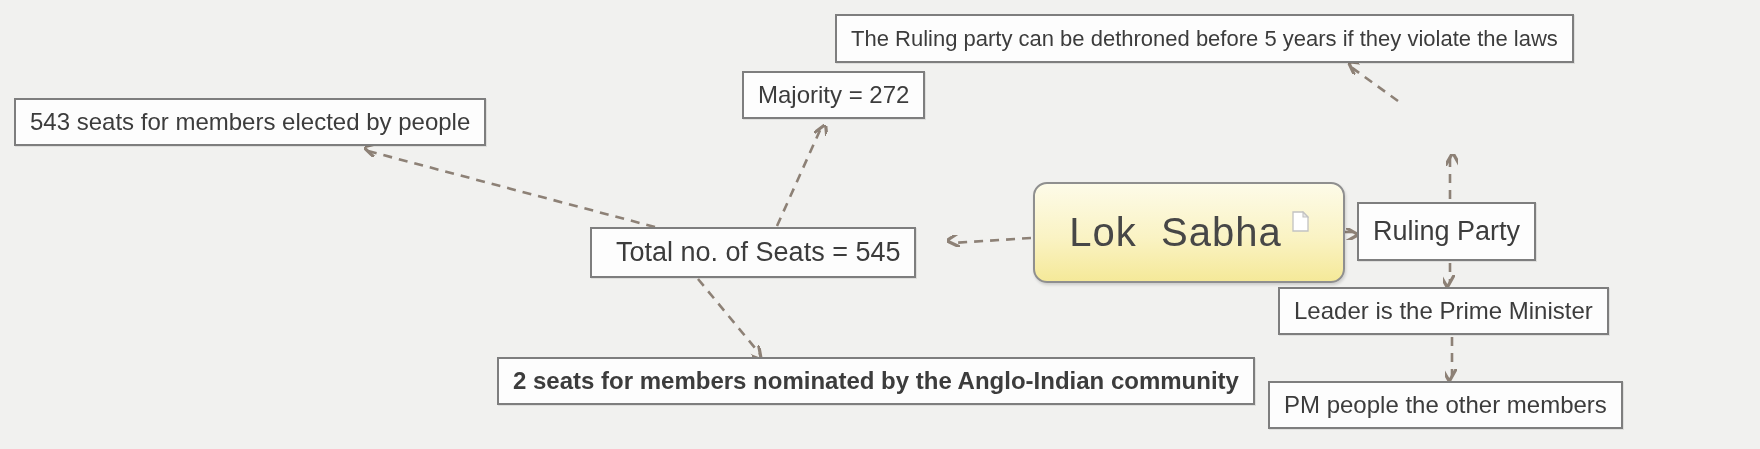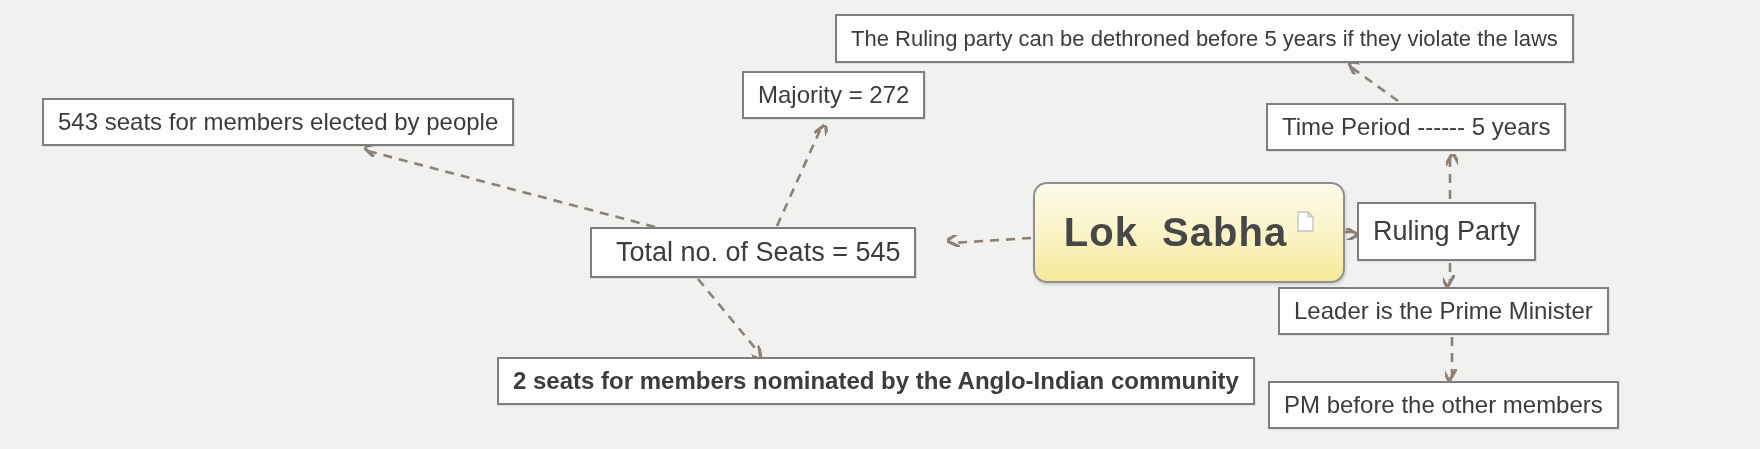--- a/index.html
+++ b/index.html
@@ -36,35 +36,35 @@
     width:312px;height:101px;
     box-sizing:border-box;
     border:2px solid #8f8f8f;
     border-radius:14px;
     background:linear-gradient(to bottom,#fdfbe8 0%,#faf3c4 55%,#f5e999 100%);
     display:flex;align-items:center;justify-content:center;
     box-shadow:1px 2px 3px rgba(0,0,0,0.15);
   }
   #root-node .root-label{
     font-size:40px;
-    font-weight:bold;
+    font-weight:normal;
     color:#474747;
     letter-spacing:1px;
     word-spacing:12px;
     white-space:nowrap;
   }
   #root-node .note-icon{
     margin-left:10px;
     transform:translateY(-9px);
     display:inline-block;
   }
   
   #n-dethroned{left:835px;top:14px;}
   #n-majority{left:735px;top:71px;margin-left:7px;}
-  #n-seats543{left:14px;top:98px;margin-left:28px;}
+  #n-seats543{left:14px;top:98px;}
   #n-total{left:590px;top:227px;}
   #n-anglo{left:497px;top:357px;font-weight:bold;}
   #n-time{left:1266px;top:103px;}
   #n-ruling{left:1357px;top:202px;}
   #n-leader{left:1278px;top:287px;}
   #n-pm{left:1268px;top:381px;}
 </style>
 </head>
 <body>
 
@@ -92,27 +92,26 @@
   <div class="node small" id="n-dethroned">The Ruling party can be dethroned before 5 years  if they violate the laws</div>
 
   <div class="node" id="n-majority">Majority = 272</div>
 
   <div class="node" id="n-seats543">543 seats for members elected by people</div>
 
   <div class="node big" id="n-total">Total no. of Seats = 545</div>
 
   <div class="node" id="n-anglo">2 seats for members nominated by the Anglo-Indian community</div>
 
-  <div class="node" id="n-time">Time Period ------ 5 years</div>
 
   <div class="node big tall" id="n-ruling">Ruling Party</div>
 
   <div class="node" id="n-leader">Leader is the Prime Minister</div>
 
-  <div class="node" id="n-pm">PM before the other members</div>
+  <div class="node" id="n-pm">PM people the other members</div>
 
   <div id="root-node">
     <span class="root-label">Lok Sabha</span>
     <span class="note-icon">
       <svg width="17" height="21" viewBox="0 0 17 21">
         <path d="M1 1 h10 l5 5 v14 h-15 z" fill="#ffffff" stroke="#c2c2c2" stroke-width="1.3"></path>
         <path d="M11 1 v5 h5 z" fill="#e8e8e8" stroke="#c2c2c2" stroke-width="1.1"></path>
       </svg>
     </span>
   </div>

